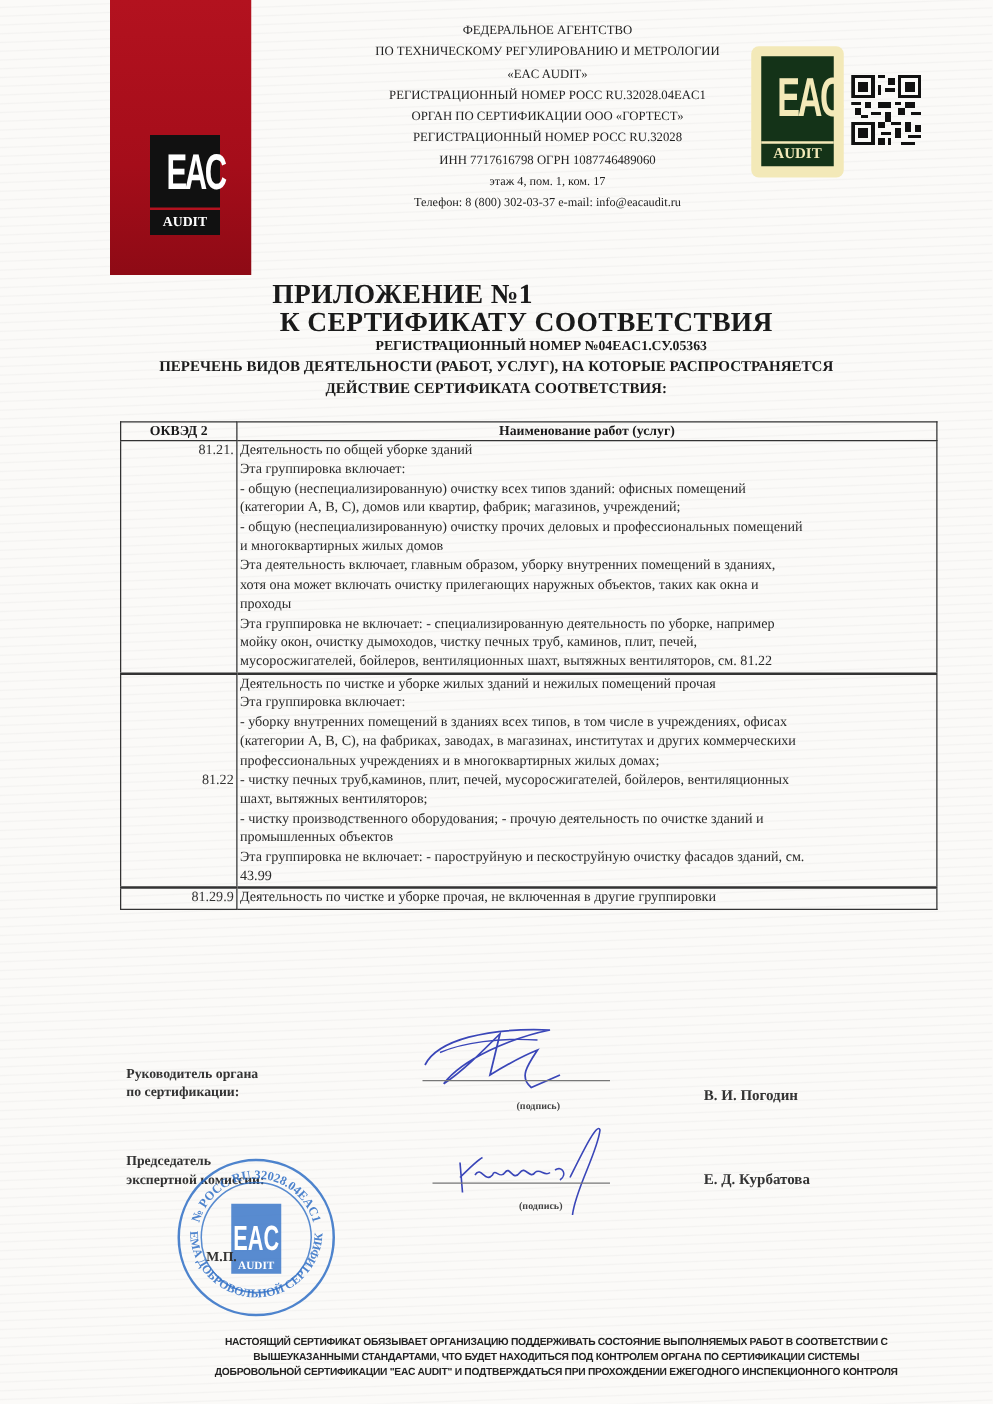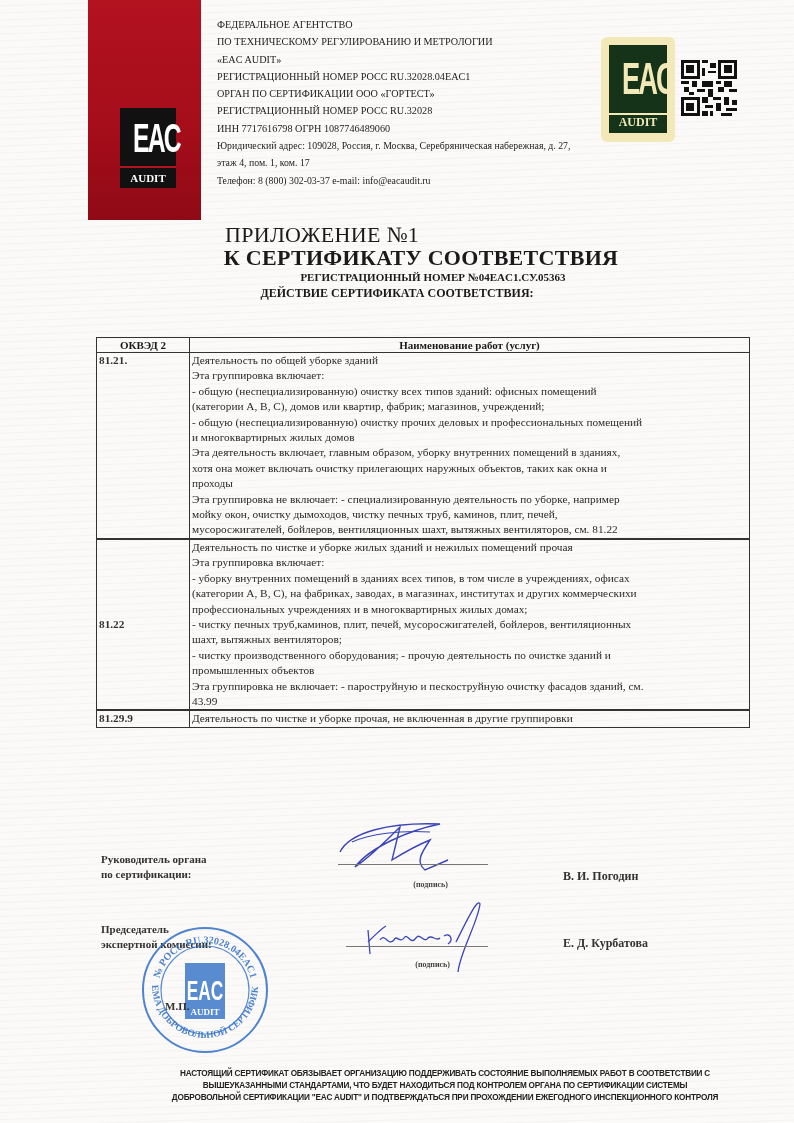--- a/index.html
+++ b/index.html
@@ -31,22 +31,22 @@
   .eac-audit-label {
     position: absolute; left: 0; bottom: 4px; width: 56px; text-align: center;
     color: #fff; font-size: 11px; font-weight: bold; font-family: "Liberation Serif", serif;
   }
   .eac-divider {
     position: absolute; left: 0; top: 58px; width: 56px; height: 2px; background: #b3121f;
   }
 
   
   .header-block {
-    position: absolute; left: 217px; top: 16px; width: 420px;
-    font-size: 10.2px; line-height: 17.3px; color: #222;
+    position: absolute; left: 228px; top: 16px; width: 420px;
+    font-size: 10.2px; line-height: 17.3px; color: #222; text-align: center;
   }
   .header-block div { white-space: nowrap; }
 
   
   .gold-logo {
     position: absolute; left: 601px; top: 37px; width: 74px; height: 105px;
     background: #f3e9b8; border-radius: 6px;
   }
   .gold-inner {
     position: absolute; left: 8px; top: 8px; width: 58px; height: 88px;
@@ -65,21 +65,21 @@
   .gold-divider { position: absolute; left: 0; top: 68px; width: 58px; height: 2px; background: #f3e9b8; }
 
   
   .qr-code {
     position: absolute; left: 681px; top: 60px; width: 56px; height: 56px;
   }
 
   
   .title-1 {
     position: absolute; left: 0; width: 644px; top: 222px; text-align: center;
-    font-size: 22px; font-weight: normal; letter-spacing: 0.3px;
+    font-size: 22px; font-weight: bold; letter-spacing: 0.3px;
   }
   .title-2 {
     position: absolute; left: 0; width: 794px; top: 245px; text-align: center;
     font-size: 22px; font-weight: bold; letter-spacing: 0.3px; margin-left: 24px;
   }
   .reg-number {
     position: absolute; left: 0; width: 794px; top: 271px; text-align: center;
     font-size: 11px; font-weight: bold; margin-left: 36px;
   }
   .list-title {
@@ -90,21 +90,21 @@
   
   .okved-table {
     position: absolute; left: 96px; top: 337px; width: 654px;
     border-collapse: collapse; font-size: 11.3px; line-height: 15.4px;
   }
   .okved-table th, .okved-table td {
     border: 1px solid #333; padding: 0 2px; vertical-align: top;
   }
   .okved-table th { font-weight: bold; text-align: center; height: 14px; line-height: 14px; font-size: 11px; }
   .okved-table th.col-code { width: 88px; }
-  .okved-table td.code { text-align: left; color: #333; font-weight: bold; }
+  .okved-table td.code { text-align: right; color: #333; }
   .okved-table td.code.mid { vertical-align: middle; }
   .okved-table td.desc { color: #2a2a2a; text-align: left; }
   .okved-table td.desc div { white-space: nowrap; }
   .okved-table tr.double-top td { border-top: 2px double #333; }
 
   
   .sign-label {
     position: absolute; font-weight: bold; font-size: 11px; line-height: 14.5px; color: #333;
   }
   .sign-line {
@@ -147,21 +147,20 @@
 </div>
 
 <div class="header-block">
   <div>ФЕДЕРАЛЬНОЕ АГЕНТСТВО</div>
   <div>ПО ТЕХНИЧЕСКОМУ РЕГУЛИРОВАНИЮ И МЕТРОЛОГИИ</div>
   <div>«EAC AUDIT»</div>
   <div>РЕГИСТРАЦИОННЫЙ НОМЕР РОСС RU.32028.04EAC1</div>
   <div>ОРГАН ПО СЕРТИФИКАЦИИ ООО «ГОРТЕСТ»</div>
   <div>РЕГИСТРАЦИОННЫЙ НОМЕР РОСС RU.32028</div>
   <div>ИНН 7717616798 ОГРН 1087746489060</div>
-  <div style="font-size:9.8px">Юридический адрес: 109028, Россия, г. Москва, Серебряническая набережная, д. 27,</div>
   <div style="font-size:9.8px">этаж 4, пом. 1, ком. 17</div>
   <div style="font-size:9.8px">Телефон: 8 (800) 302-03-37 e-mail: info@eacaudit.ru</div>
 </div>
 
 <div class="gold-logo">
   <div class="gold-inner">
     <div class="gold-letters">EAC</div>
     <div class="gold-divider"></div>
     <div class="gold-audit">AUDIT</div>
   </div>
@@ -204,20 +203,21 @@
       <rect x="17" y="18" width="2" height="1"></rect>
     <rect x="15" y="20" width="4" height="1"></rect>
       <rect x="19" y="18" width="2" height="1"></rect>
   </g>
 </svg>
 
 <div class="title-1">ПРИЛОЖЕНИЕ №1</div>
 <div class="title-2">К СЕРТИФИКАТУ СООТВЕТСТВИЯ</div>
 <div class="reg-number">РЕГИСТРАЦИОННЫЙ НОМЕР №04EAC1.СУ.05363</div>
 <div class="list-title">
+  <div>ПЕРЕЧЕНЬ ВИДОВ ДЕЯТЕЛЬНОСТИ (РАБОТ, УСЛУГ), НА КОТОРЫЕ РАСПРОСТРАНЯЕТСЯ</div>
   <div>ДЕЙСТВИЕ СЕРТИФИКАТА СООТВЕТСТВИЯ:</div>
 </div>
 
 <table class="okved-table">
   <thead>
     <tr>
       <th class="col-code">ОКВЭД 2</th>
       <th>Наименование работ (услуг)</th>
     </tr>
   </thead>

